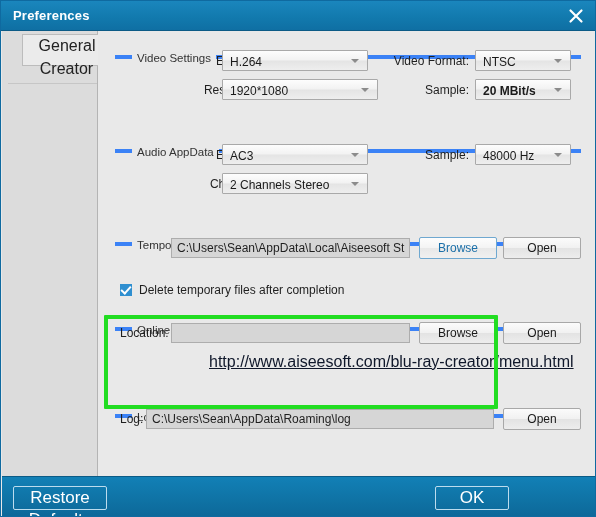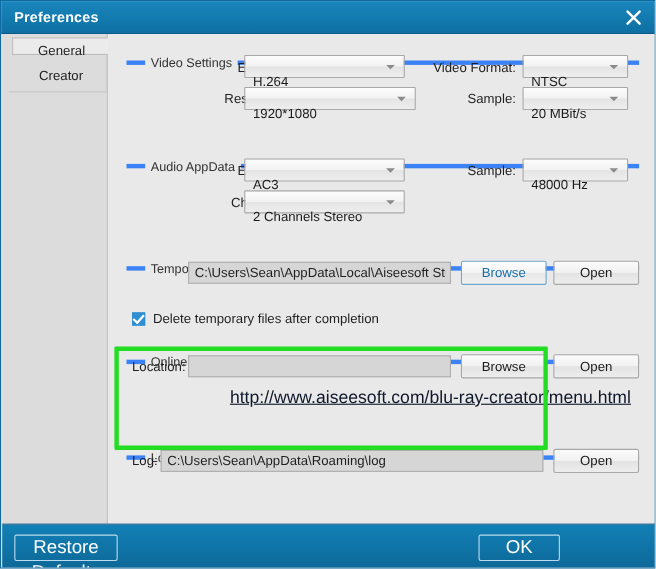--- a/index.html
+++ b/index.html
@@ -59,26 +59,26 @@
     left: 1px;
     top: 30px;
     width: 96px;
     height: 445px;
     background: #dcdcdc;
     border-right: 1px solid #b4b4b4;
     box-sizing: border-box;
   }
   .tab {
     position: absolute;
-    left: 9px;
+    left: 20px;
     width: 89px;
-    height: 16px;
+    height: 32px;
     line-height: 22px;
     text-align: center;
-    font-size: 12px;
+    font-size: 16px;
     color: #222;
     box-sizing: border-box;
     cursor: pointer;
   }
   .tab.selected {
     background: #ebebeb;
     border: 1px solid #bcbcbc;
     border-right: none;
   }
   .tab-general { top: 3px; }
@@ -136,21 +136,21 @@
     height: 21px;
     box-sizing: border-box;
     background: linear-gradient(to bottom, #fdfdfd 0%, #f2f2f2 48%, #e4e4e4 52%, #eeeeee 100%);
     border: 1px solid #a9a9a9;
     border-radius: 1px;
     cursor: pointer;
   }
   .combo-text {
     position: absolute;
     left: 7px;
-    top: 14px;
+    top: 2px;
     line-height: 19px;
     font-size: 12px;
     color: #1a1a1a;
     white-space: nowrap;
     overflow: hidden;
     text-align: right;
   }
   .combo-arrow {
     position: absolute;
     right: 8px;
@@ -326,21 +326,21 @@
       <div class="combo-arrow"></div>
     </div>
 
     <div class="row-label right" style="left:268px; top:20px; width:103px;">Video Format:</div>
     <div class="combo" style="left:377px; top:19px; width:96px;">
       <div class="combo-text">NTSC</div>
       <div class="combo-arrow"></div>
     </div>
 
     <div class="row-label right" style="left:268px; top:49px; width:103px;">Sample:</div>
-    <div class="combo" style="left:377px; top:48px; width:96px;">
+    <div class="combo" style="left:377px; top:48px; width:96px;font-weight:bold;">
       <div class="combo-text">20 MBit/s</div>
       <div class="combo-arrow"></div>
     </div>
 
     <div class="group" style="left:17px; top:118px; width:466px; height:69px;">
       <div class="group-legend">Audio AppData</div>
     </div>
 
     <div class="row-label right" style="left:45px; top:114px; width:121px;">Encoder:</div>
     <div class="combo" style="left:124px; top:113px; width:146px;">

